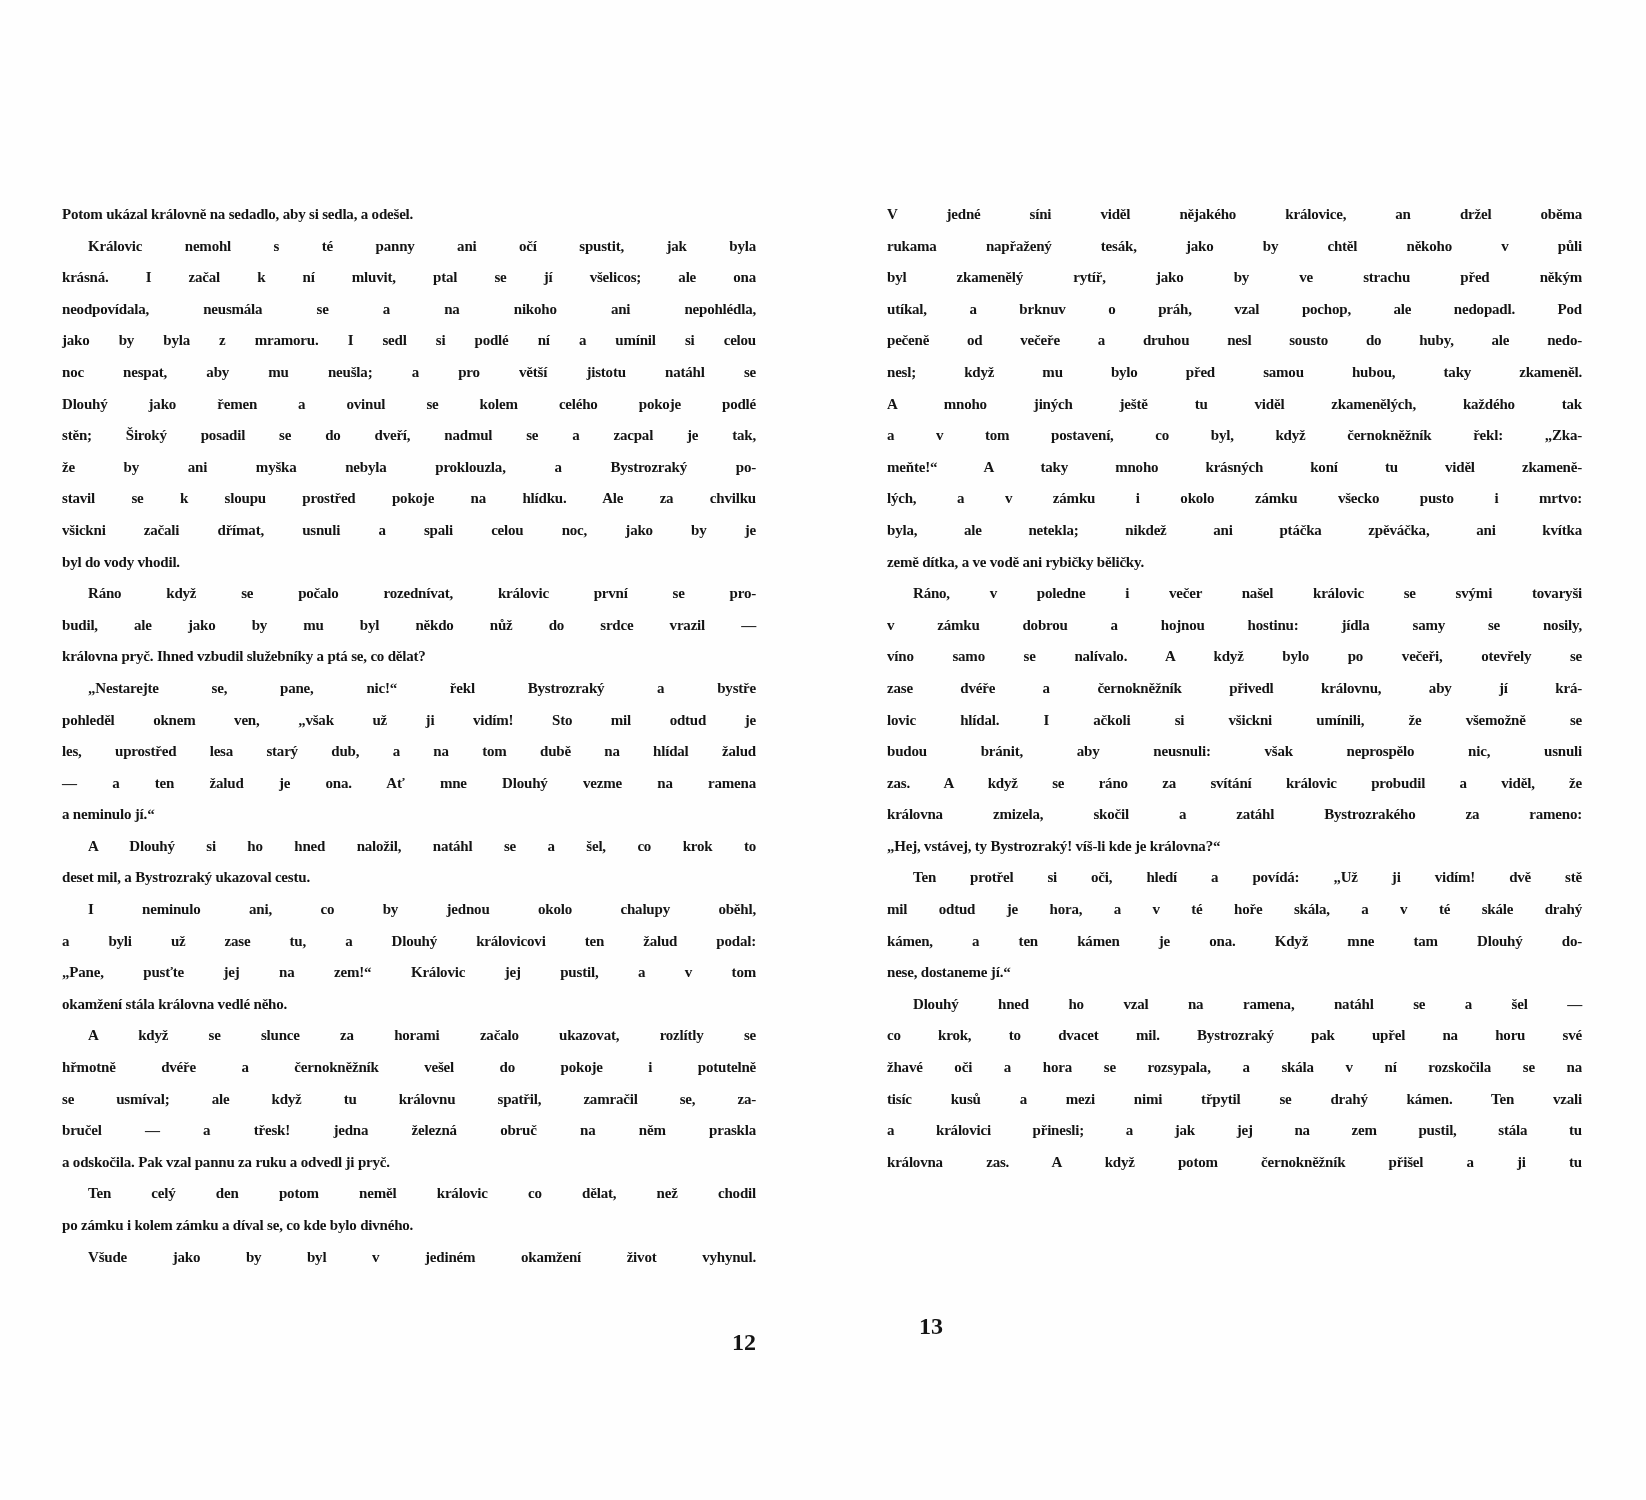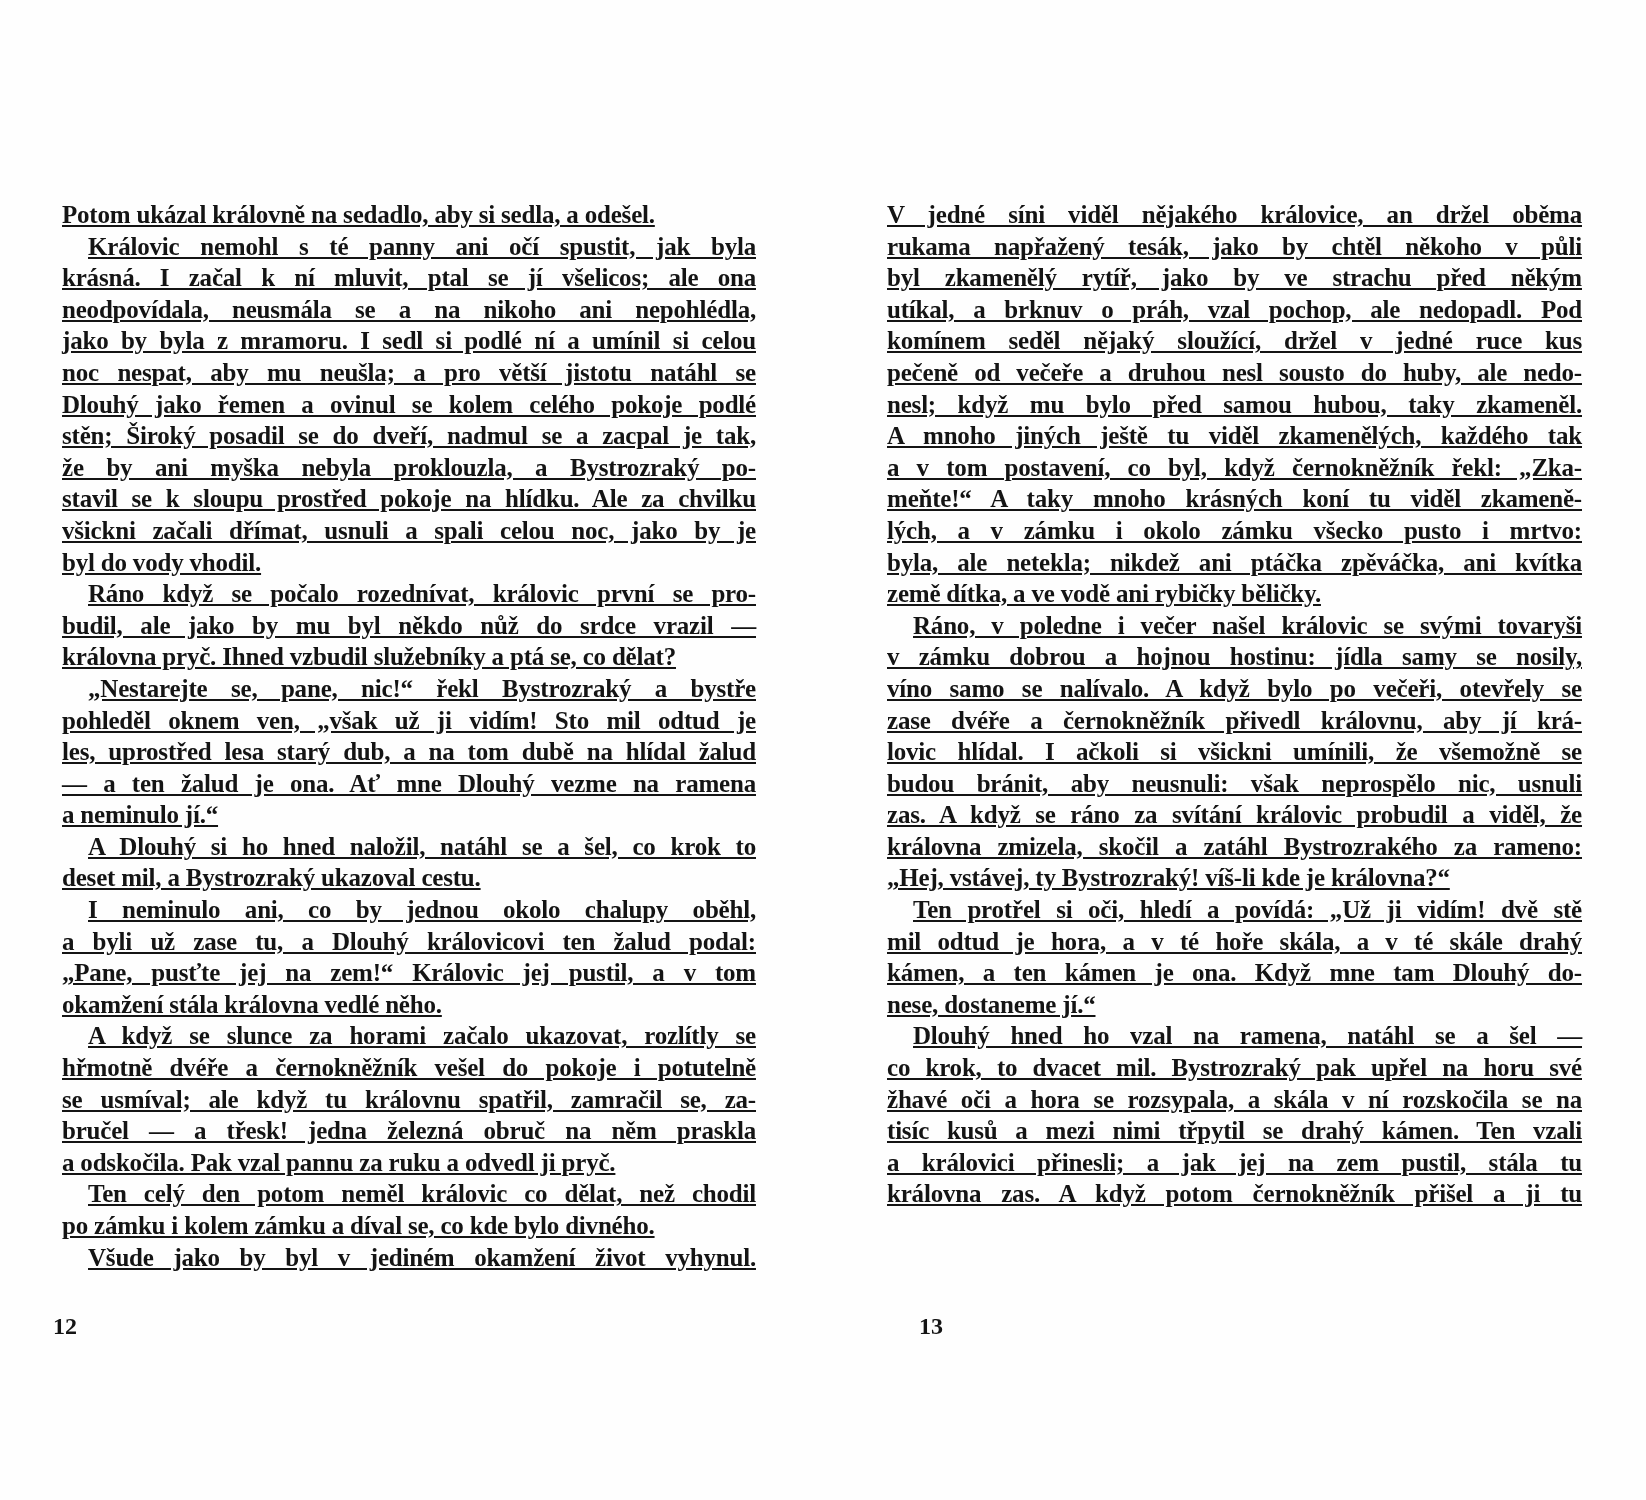--- a/index.html
+++ b/index.html
@@ -13,45 +13,44 @@
     height: 1500px;
     background: #fefefe;
     overflow: hidden;
     font-family: "Liberation Serif", serif;
     font-weight: 700;
     color: #141414;
   }
   .column {
     position: absolute;
     top: 199px;
-    font-size: 25px;
+    font-size: 15px;
     line-height: 31.6px;
     letter-spacing: -0.2px;
-    text-decoration: underline;
   }
   .column.left  { left: 62px;  width: 694px; }
   .column.right { left: 887px; width: 695px; }
   .line {
     text-align: justify;
     text-align-last: justify;
     hyphens: none;
   }
   .line.last {
     text-align-last: left;
   }
   .line.indent {
     text-indent: 26px;
   }
   .pagenum {
     position: absolute;
     top: 1310px;
     font-size: 24px;
     line-height: 32px;
   }
-  .pagenum.left  { left: 53px;  width: 694px; text-align: left; }
+  .pagenum.left  { left: 62px;  width: 694px; text-align: right; margin-top: 16px; }
   .pagenum.right { left: 919px; width: 695px; text-align: left; }
 </style>
 </head>
 <body>
 
 <div class="spread">
   <div class="column left" id="col-0">
       <div class="line last">Potom ukázal královně na sedadlo, aby si sedla, a odešel.</div>
       <div class="line indent">Královic nemohl s té panny ani očí spustit, jak byla</div>
       <div class="line">krásná. I začal k ní mluvit, ptal se jí všelicos; ale ona</div>
@@ -85,21 +84,20 @@
       <div class="line last">a odskočila. Pak vzal pannu za ruku a odvedl ji pryč.</div>
       <div class="line indent">Ten celý den potom neměl královic co dělat, než chodil</div>
       <div class="line last">po zámku i kolem zámku a díval se, co kde bylo divného.</div>
       <div class="line indent">Všude jako by byl v jediném okamžení život vyhynul.</div>
     </div>
   <div class="column right" id="col-1">
       <div class="line">V jedné síni viděl nějakého královice, an držel oběma</div>
       <div class="line">rukama napřažený tesák, jako by chtěl někoho v půli</div>
       <div class="line">byl zkamenělý rytíř, jako by ve strachu před někým</div>
       <div class="line">utíkal, a brknuv o práh, vzal pochop, ale nedopadl. Pod</div>
-      <div class="line">komínem seděl nějaký sloužící, držel v jedné ruce kus</div>
       <div class="line">pečeně od večeře a druhou nesl sousto do huby, ale nedo-</div>
       <div class="line">nesl; když mu bylo před samou hubou, taky zkameněl.</div>
       <div class="line">A mnoho jiných ještě tu viděl zkamenělých, každého tak</div>
       <div class="line">a v tom postavení, co byl, když černokněžník řekl: „Zka-</div>
       <div class="line">meňte!“ A taky mnoho krásných koní tu viděl zkameně-</div>
       <div class="line">lých, a v zámku i okolo zámku všecko pusto i mrtvo:</div>
       <div class="line">byla, ale netekla; nikdež ani ptáčka zpěváčka, ani kvítka</div>
       <div class="line last">země dítka, a ve vodě ani rybičky běličky.</div>
       <div class="line indent">Ráno, v poledne i večer našel královic se svými tovaryši</div>
       <div class="line">v zámku dobrou a hojnou hostinu: jídla samy se nosily,</div>

